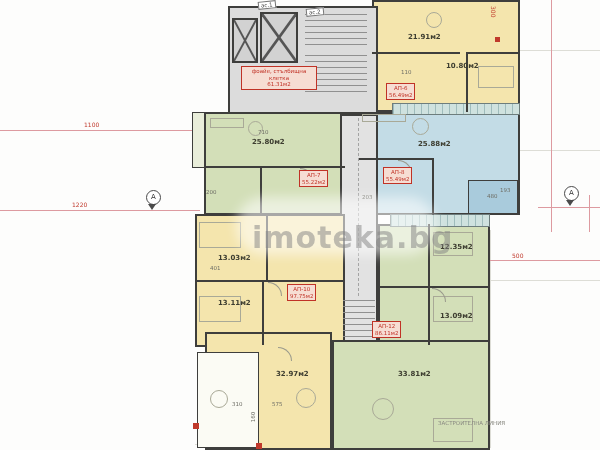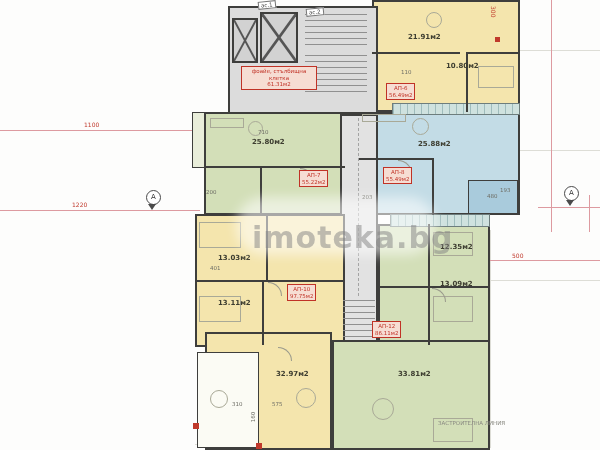--- a/index.html
+++ b/index.html
@@ -142,21 +142,21 @@
     <div>АП-10</div>
     <div>97.75м2</div>
   </div>
 
   <div class="apt" style="left:378px;top:224px;width:112px;height:122px;background:#d3dfb8;border-width:2.5px;z-index:5;"></div>
   <div class="apt" style="left:332px;top:340px;width:158px;height:110px;background:#d3dfb8;border-width:2.5px;z-index:5;"></div>
   <div class="wall" style="left:378px;top:286px;width:112px;height:2px;z-index:10;"></div>
   <div class="wall" style="left:428px;top:224px;width:2px;height:63px;z-index:10;"></div>
   <div class="wall" style="left:428px;top:288px;width:2px;height:57px;z-index:10;"></div>
   <div class="lbl" style="left:440px;top:243px;">12.35м2</div>
-  <div class="lbl" style="left:440px;top:280px;">13.09м2</div>
+  <div class="lbl" style="left:440px;top:312px;">13.09м2</div>
   <div class="lbl" style="left:398px;top:370px;">33.81м2</div>
   <div class="rtag" style="left:372px;top:321px;">
     <div>АП-12</div>
     <div>86.11м2</div>
   </div>
 
   <div class="fur round" style="left:426px;top:12px;width:16px;height:16px;"></div>
   <div class="fur" style="left:478px;top:66px;width:36px;height:22px;"></div>
   <div class="fur" style="left:210px;top:118px;width:34px;height:10px;"></div>
   <div class="fur round" style="left:248px;top:121px;width:15px;height:15px;"></div>

